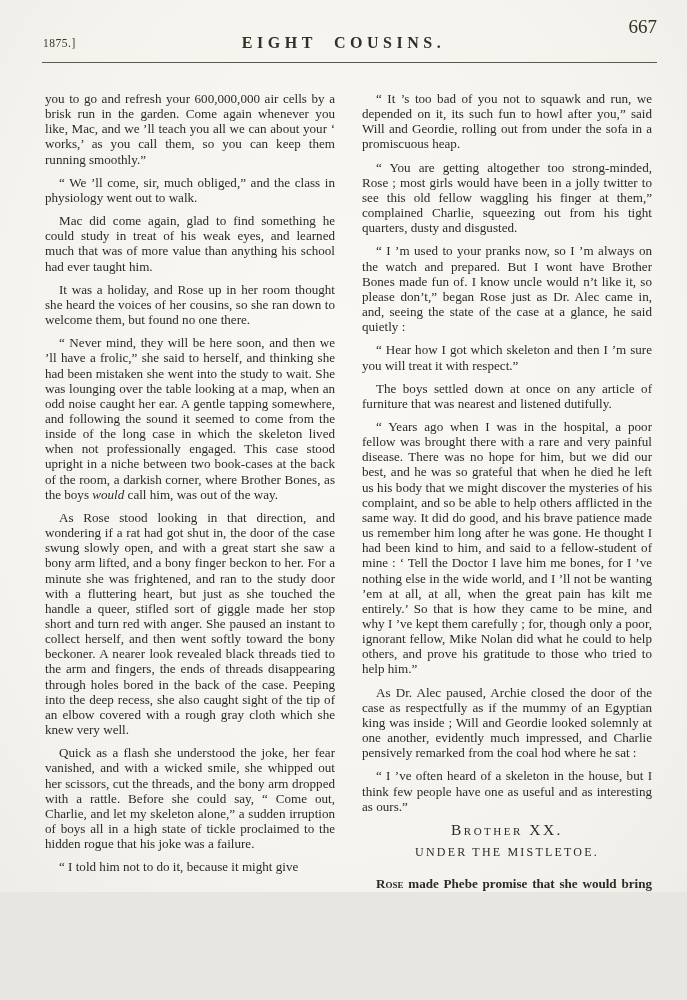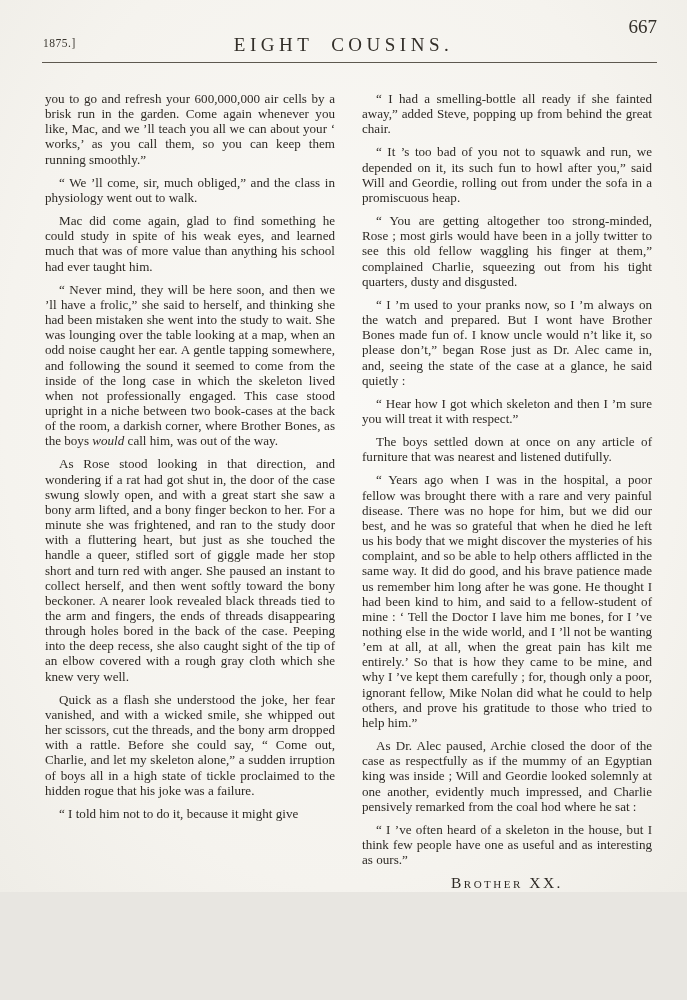--- a/index.html
+++ b/index.html
@@ -19,24 +19,25 @@
     position: absolute;
     left: 43px; top: 37px;
     font-size: 11.5px;
     letter-spacing: 0.5px;
     color: #3a362f;
   }
   .running-title {
     position: absolute;
     left: 0; right: 0; top: 34px;
     text-align: center;
-    font-size: 19px;
+    font-size: 16px;
     letter-spacing: 4.5px;
     word-spacing: 9px;
     color: #332f29;
+    font-weight: bold;
   }
   .page-number {
     position: absolute;
     right: 30px; top: 16px;
     font-size: 19px;
     color: #332f29;
   }
   .header-rule {
     position: absolute;
     left: 42px; right: 30px; top: 62px;
@@ -86,29 +87,29 @@
   <div class="folio-date">1875.]</div>
   <div class="running-title">EIGHT COUSINS.</div>
   <div class="page-number">667</div>
   <div class="header-rule"></div>
 
   <div class="columns">
 
     <div class="col">
       <p class="continuation">you to go and refresh your 600,000,000 air cells by a brisk run in the garden.  Come again whenever you like, Mac, and we ’ll teach you all we can about your ‘ works,’ as you call them, so you can keep them running smoothly.”</p>
       <p>“ We ’ll come, sir, much obliged,” and the class in physiology went out to walk.</p>
-      <p>Mac did come again, glad to find something he could study in spite of his weak eyes, and learned much that was of more value than anything his school had ever taught him.</p>
+      <p>Mac did come again, glad to find something he could study in treat of his weak eyes, and learned much that was of more value than anything his school had ever taught him.</p>
+      <p>It was a holiday, and Rose up in her room thought she heard the voices of her cousins, so she ran down to welcome them, but found no one there.</p>
       <p><span>“ Never mind, they will be here soon, and then we ’ll have a frolic,” she said to herself, and thinking she had been mistaken she went into the study to wait.  She was lounging over the table looking at a map, when an odd noise caught her ear.  A gentle tapping somewhere, and following the sound it seemed to come from the inside of the long case in which the skeleton lived when not professionally engaged.  This case stood upright in a niche between two book-cases at the back of the room, a darkish corner, where Brother Bones, as the boys </span><em>would</em><span> call him, was out of the way.</span></p>
       <p>As Rose stood looking in that direction, and wondering if a rat had got shut in, the door of the case swung slowly open, and with a great start she saw a bony arm lifted, and a bony finger beckon to her. For a minute she was frightened, and ran to the study door with a fluttering heart, but just as she touched the handle a queer, stifled sort of giggle made her stop short and turn red with anger.  She paused an instant to collect herself, and then went softly toward the bony beckoner.  A nearer look revealed black threads tied to the arm and fingers, the ends of threads disappearing through holes bored in the back of the case.  Peeping into the deep recess, she also caught sight of the tip of an elbow covered with a rough gray cloth which she knew very well.</p>
       <p>Quick as a flash she understood the joke, her fear vanished, and with a wicked smile, she whipped out her scissors, cut the threads, and the bony arm dropped with a rattle.  Before she could say, “ Come out, Charlie, and let my skeleton alone,” a sudden irruption of boys all in a high state of tickle proclaimed to the hidden rogue that his joke was a failure.</p>
       <p>“ I told him not to do it, because it might give</p>
     </div>
 
     <div class="col">
-      <p>“ I had a smelling-bottle all ready if she fainted away,” added Steve, popping up from behind the great chair.</p>
       <p>“ It ’s too bad of you not to squawk and run, we depended on it, its such fun to howl after you,” said Will and Geordie, rolling out from under the sofa in a promiscuous heap.</p>
       <p>“ You are getting altogether too strong-minded, Rose ; most girls would have been in a jolly twitter to see this old fellow waggling his finger at them,” complained Charlie, squeezing out from his tight quarters, dusty and disgusted.</p>
       <p>“ I ’m used to your pranks now, so I ’m always on the watch and prepared.  But I wont have Brother Bones made fun of.  I know uncle would n’t like it, so please don’t,” began Rose just as Dr. Alec came in, and, seeing the state of the case at a glance, he said quietly :</p>
       <p>“ Hear how I got which skeleton and then I ’m sure you will treat it with respect.”</p>
       <p>The boys settled down at once on any article of furniture that was nearest and listened dutifully.</p>
       <p>“ Years ago when I was in the hospital, a poor fellow was brought there with a rare and very painful disease.  There was no hope for him, but we did our best, and he was so grateful that when he died he left us his body that we might discover the mysteries of his complaint, and so be able to help others afflicted in the same way.  It did do good, and his brave patience made us remember him long after he was gone.  He thought I had been kind to him, and said to a fellow-student of mine : ‘ Tell the Doctor I lave him me bones, for I ’ve nothing else in the wide world, and I ’ll not be wanting ’em at all, at all, when the great pain has kilt me entirely.’  So that is how they came to be mine, and why I ’ve kept them carefully ; for, though only a poor, ignorant fellow, Mike Nolan did what he could to help others, and prove his gratitude to those who tried to help him.”</p>
       <p>As Dr. Alec paused, Archie closed the door of the case as respectfully as if the mummy of an Egyptian king was inside ; Will and Geordie looked solemnly at one another, evidently much impressed, and Charlie pensively remarked from the coal hod where he sat :</p>
       <p>“ I ’ve often heard of a skeleton in the house, but I think few people have one as useful and as interesting as ours.”</p>
 
       <p class="chapter-heading">Brother XX.</p>

